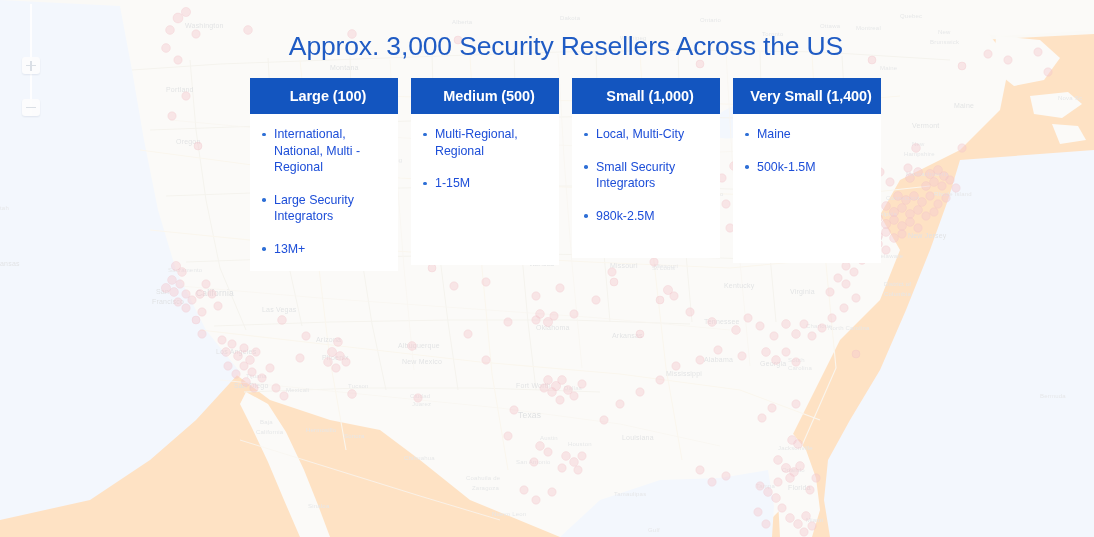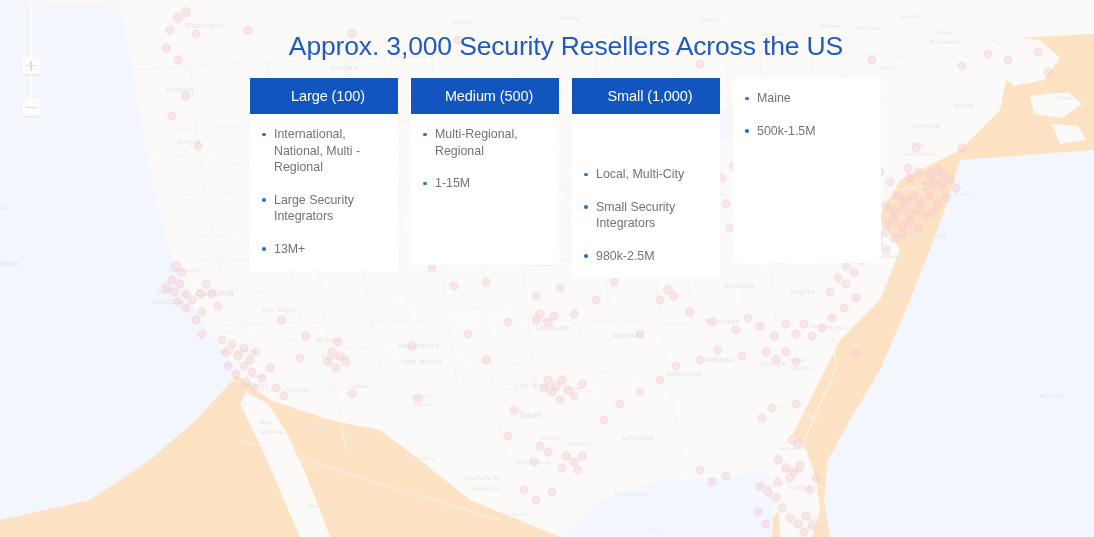--- a/index.html
+++ b/index.html
@@ -149,49 +149,49 @@
     gap: 13px;
   }
 
   .card {
     background: #ffffff;
     width: 148px;
     display: flex;
     flex-direction: column;
   }
   .card.c0, .card.c1 { min-height: 187px; }
-  .card.c2           { min-height: 180px; gap: 40px; }
+  .card.c2           { min-height: 180px; }
   .card.c3           { min-height: 185px; }
 
   .card-header {
     background: #1355bf;
     color: #ffffff;
     height: 36px;
     display: flex;
     align-items: center;
     justify-content: center;
     font-size: 14.5px;
-    font-weight: normal;
+    font-weight: bold;
     letter-spacing: -0.1px;
     white-space: nowrap;
     padding-left: 8px;
   }
 
   .card-body {
     flex: 1;
     padding: 12px 10px 14px 8px;
   }
 
   .bullet-list { list-style: none; }
 
   .bullet-item {
     position: relative;
     padding-left: 16px;
     margin-bottom: 16px;
-    color: #737373;
+    color: #1d4ed8;
     font-size: 12.4px;
     line-height: 16.5px;
   }
   .bullet-item:last-child { margin-bottom: 0; }
 
   .bullet-item::before {
     content: "";
     position: absolute;
     left: 4px;
     top: 6.5px;
@@ -695,20 +695,21 @@
           <div class="card-header">Small (1,000)</div>
           <div class="card-body">
             <ul class="bullet-list">
               <li class="bullet-item">Local, Multi-City</li>
               <li class="bullet-item">Small Security Integrators</li>
               <li class="bullet-item">980k-2.5M</li>
             </ul>
           </div>
         </div>
         <div class="card c3">
+          <div class="card-header">Very Small (1,400)</div>
           <div class="card-body">
             <ul class="bullet-list">
               <li class="bullet-item">Maine</li>
               <li class="bullet-item">500k-1.5M</li>
             </ul>
           </div>
         </div>
       </div>
 
   </div>

